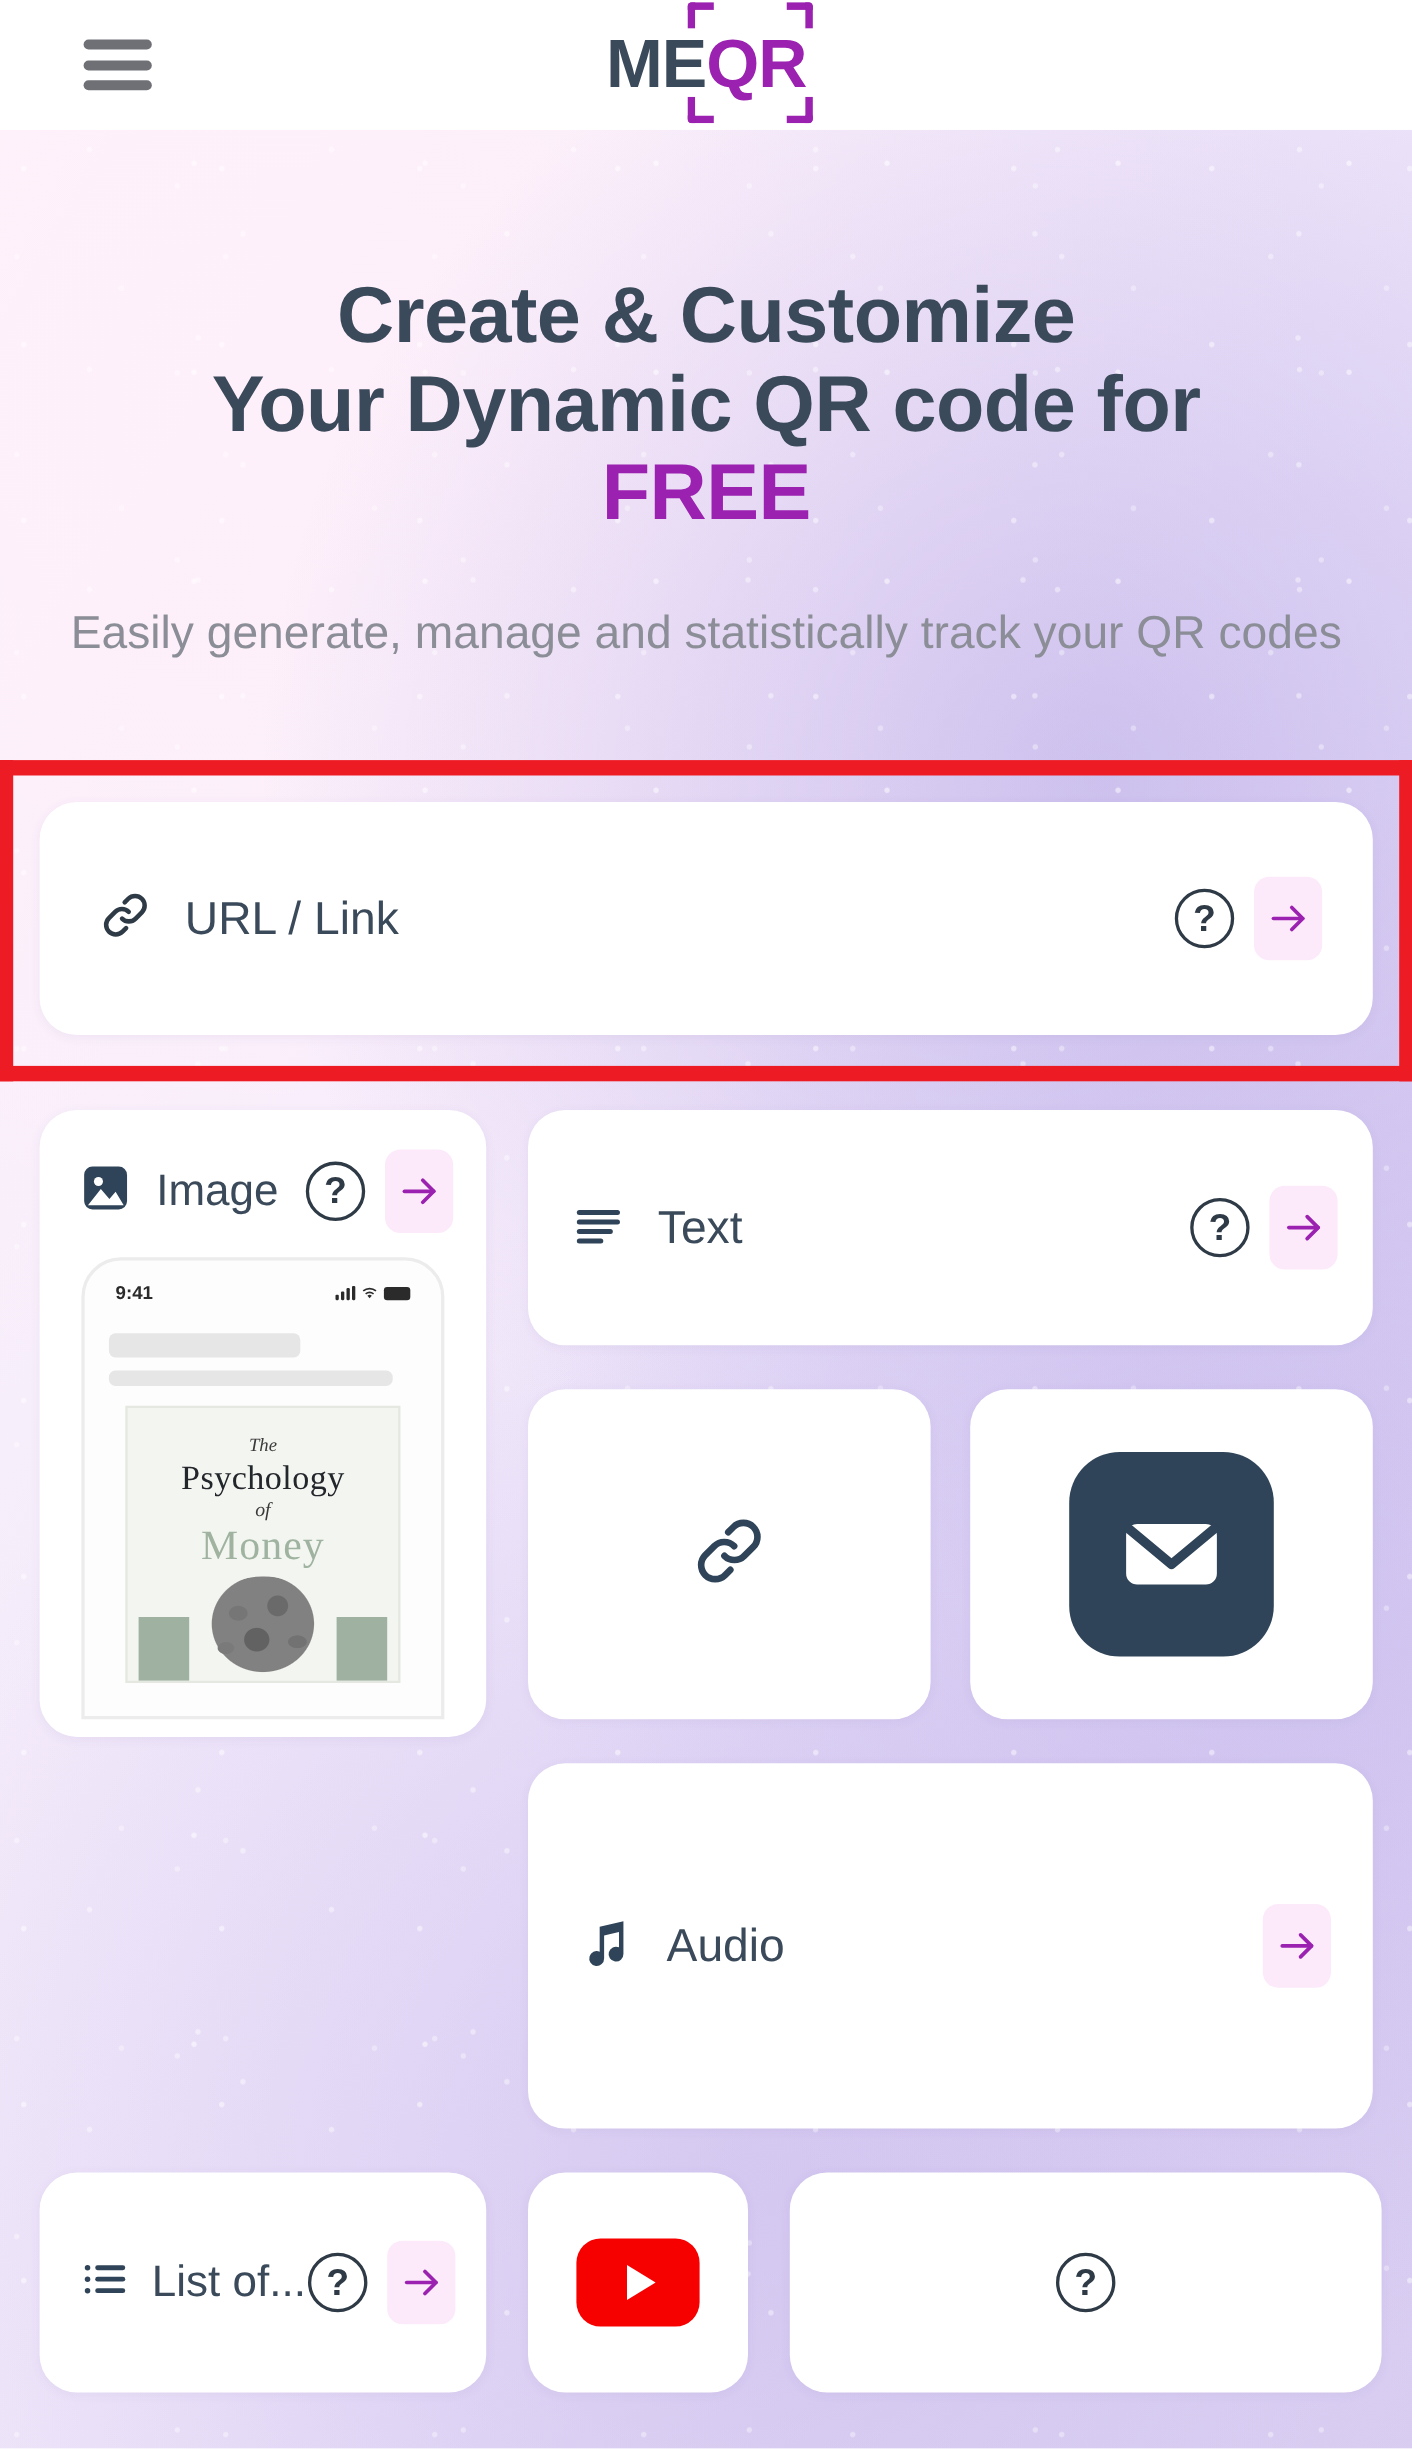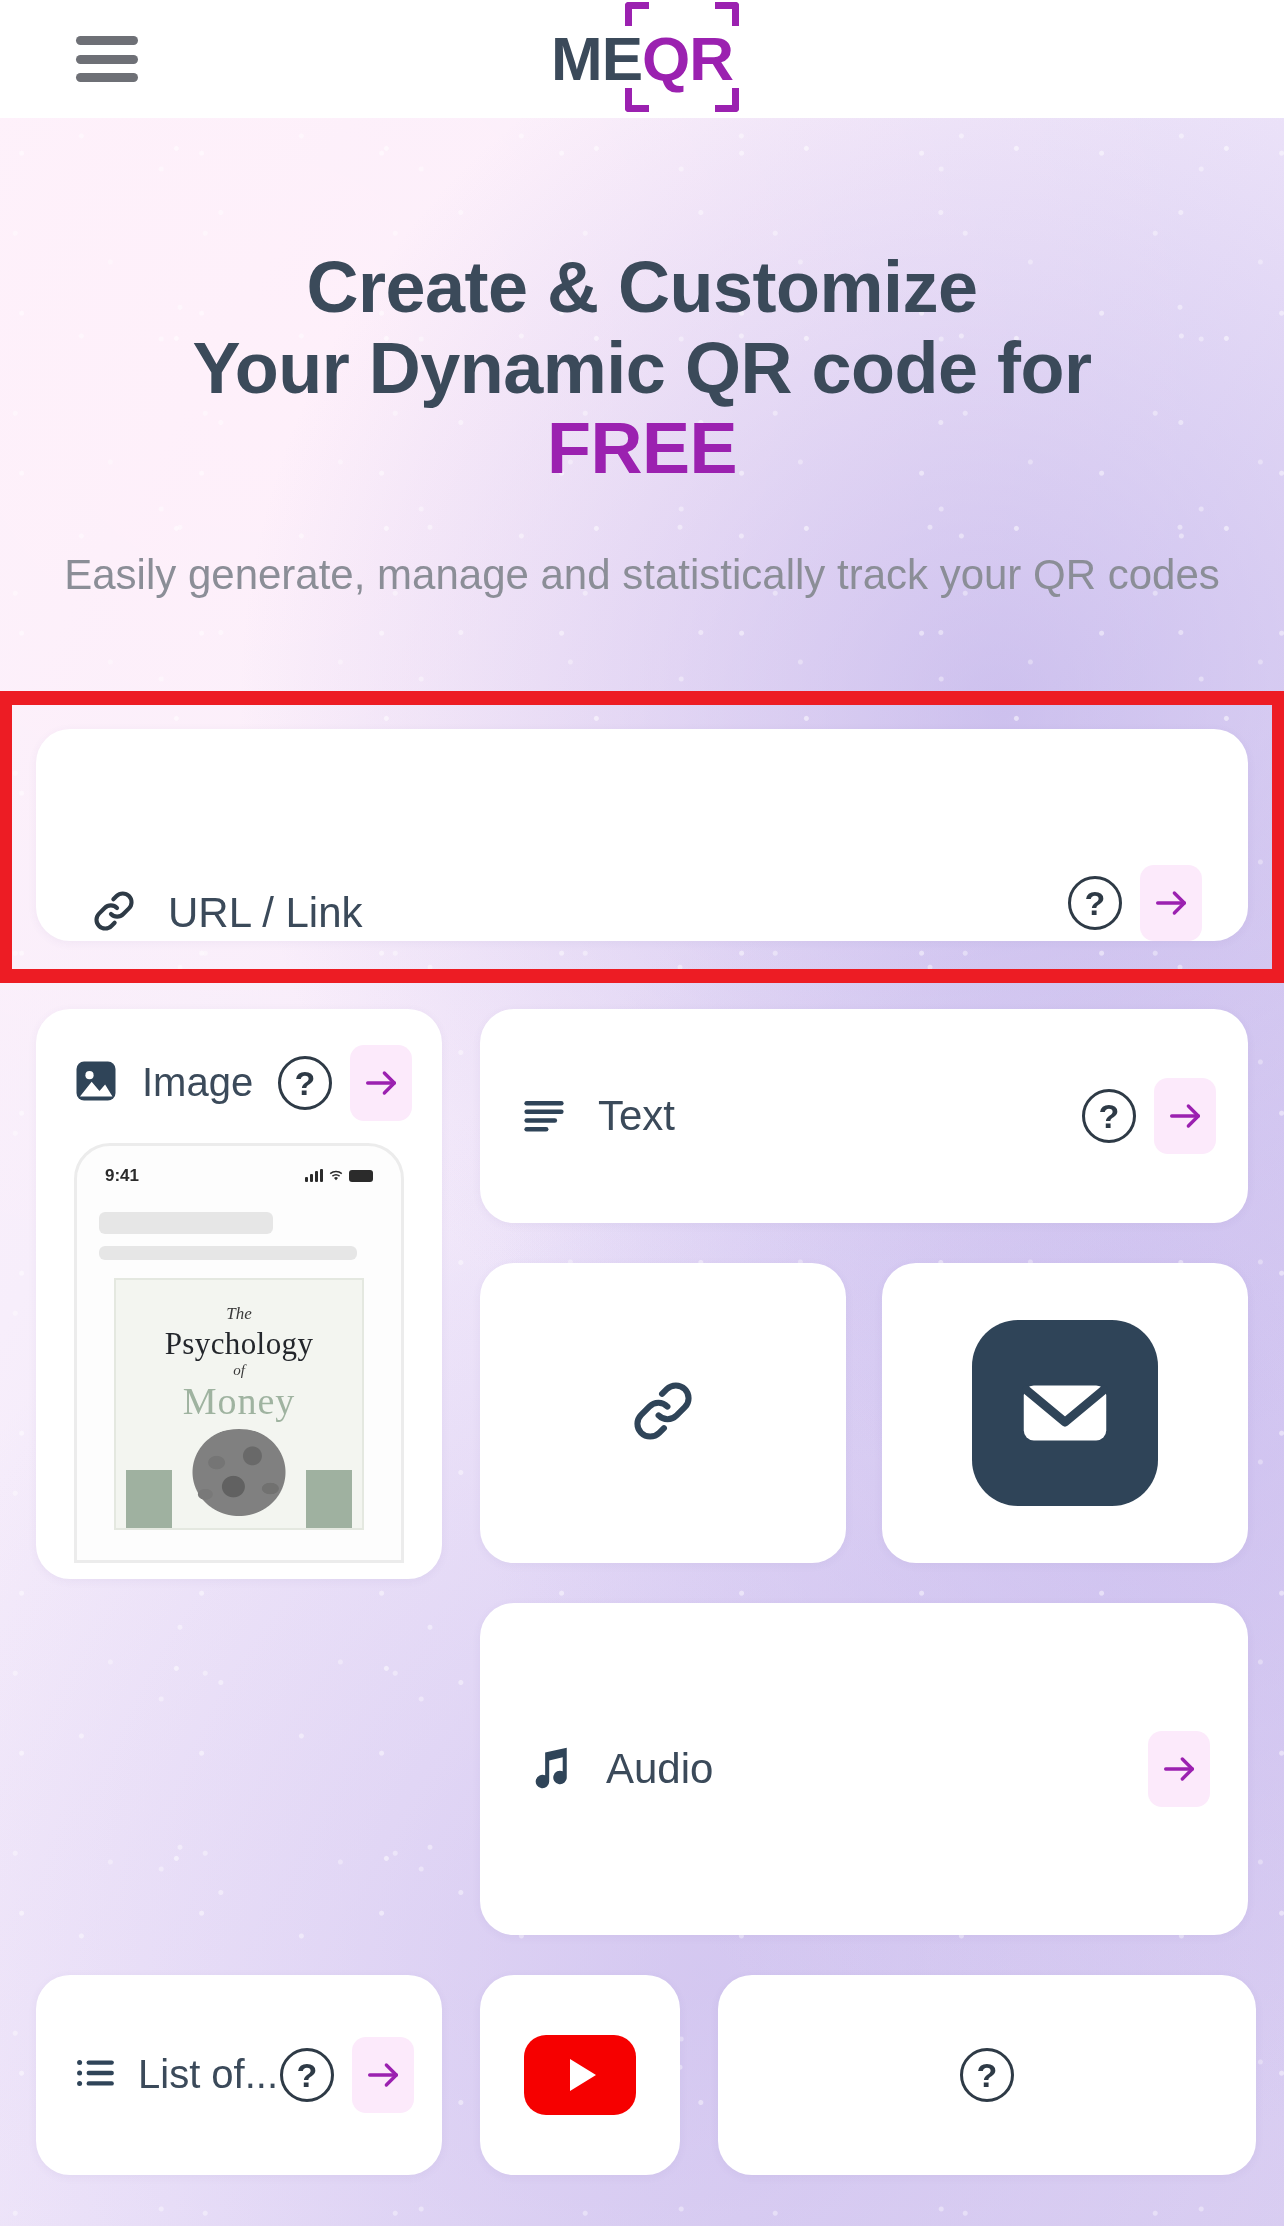--- a/index.html
+++ b/index.html
@@ -162,21 +162,21 @@
   .card {
     background: #ffffff;
     border-radius: 34px;
     box-shadow: 0 2px 10px rgba(90,70,130,0.06);
   }
 
   #url-card {
     margin: 0 36px;
     height: 212px;
     display: flex;
-    align-items: flex-end;
+    align-items: center;
     padding: 0 46px 0 52px;
   }
   .card-left {
     display: flex;
     align-items: center;
     gap: 28px;
     flex: 1;
     min-width: 0;
   }
   .card-label {
@@ -287,21 +287,21 @@
     width: 250px;
     height: 252px;
     background: #f3f5f0;
     border: 2px solid #e4e8e0;
     position: relative;
     overflow: hidden;
     text-align: center;
   }
   #book .b-the { font-family: "Liberation Serif", serif; font-style: italic; font-size: 17px; color: #3a3a3a; margin-top: 24px; }
   #book .b-psy { font-family: "Liberation Serif", serif; font-size: 31px; color: #23262b; letter-spacing: 0.4px; margin-top: 2px; }
-  #book .b-of { font-family: "Liberation Serif", serif; font-style: italic; font-size: 15px; color: #3a3a3a; }
+  #book .b-of { font-family: "Liberation Serif", serif; font-style: italic; font-size: 18px; color: #3a3a3a; }
   #book .b-money { font-family: "Liberation Serif", serif; font-size: 38px; color: #9fb3a0; letter-spacing: 1px; }
   #brain {
     margin: 6px auto 0 auto;
     width: 112px; height: 96px;
     background:
       radial-gradient(ellipse at 30% 35%, #6b6b6b 0 8px, transparent 9px),
       radial-gradient(ellipse at 62% 28%, #5e5e5e 0 9px, transparent 10px),
       radial-gradient(ellipse at 45% 60%, #555 0 11px, transparent 12px),
       radial-gradient(ellipse at 20% 68%, #6f6f6f 0 7px, transparent 8px),
       radial-gradient(ellipse at 78% 62%, #666 0 8px, transparent 9px),

